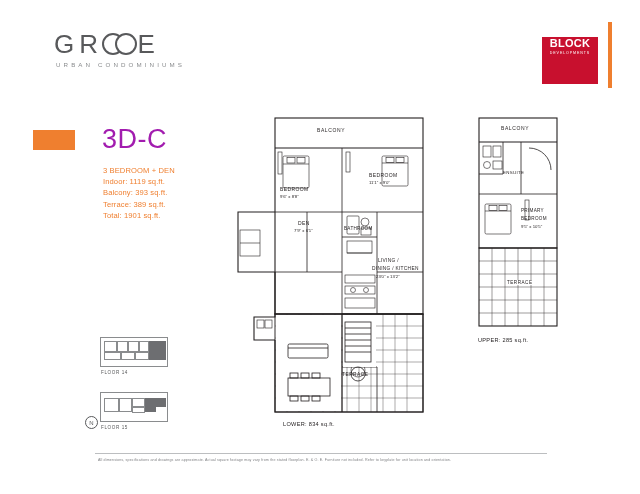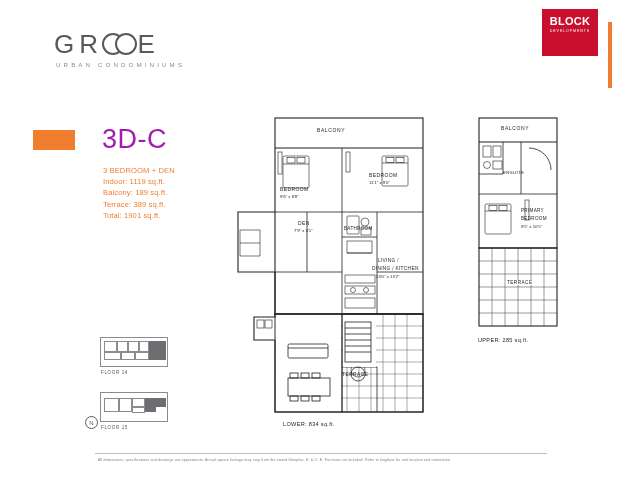--- a/index.html
+++ b/index.html
@@ -57,26 +57,26 @@
     font-size: 6.2px;
     letter-spacing: 3.1px;
     color: #8a8c8e;
     margin-top: 3px;
     margin-left: 2px;
   }
 
   
   .block-logo {
     position: absolute;
-    right: 42px; top: 9px;
+    right: 42px; top: 37px;
     width: 56px; height: 47px;
     background: #c8102e;
     color: #fff;
     box-sizing: border-box;
-    padding-top: 6px;
+    padding-top: 0;
   }
   .block-logo .bl-main {
     font-size: 11px;
     font-weight: bold;
     letter-spacing: 0.3px;
     text-align: center;
     line-height: 12px;
   }
   .block-logo .bl-sub {
     font-size: 3.6px;
@@ -215,21 +215,21 @@
   <div class="orange-bar"></div>
   <div class="block-logo">
     <div class="bl-main">BLOCK</div>
     <div class="bl-sub">DEVELOPMENTS</div>
   </div>
 
   <div class="swatch"></div>
   <div class="unit-title">3D-C</div>
   <div class="unit-specs" style="white-space:pre-line;">3 BEDROOM + DEN
 Indoor: 1119 sq.ft.
-Balcony: 189 sq.ft.
+Balcony: 393 sq.ft.
 Terrace: 389 sq.ft.
 Total: 1901 sq.ft.</div>
 
   <div class="keyplan kp1">
     <div class="kp-box">
       <div class="kp-seg" style="left:3px;  top:3px;  width:13px; height:11px;"></div>
       <div class="kp-seg" style="left:16px; top:3px;  width:11px; height:11px;"></div>
       <div class="kp-seg" style="left:27px; top:3px;  width:11px; height:11px;"></div>
       <div class="kp-seg" style="left:38px; top:3px;  width:10px; height:11px;"></div>
       <div class="kp-seg fill" style="left:48px; top:3px;  width:17px; height:19px;"></div>

